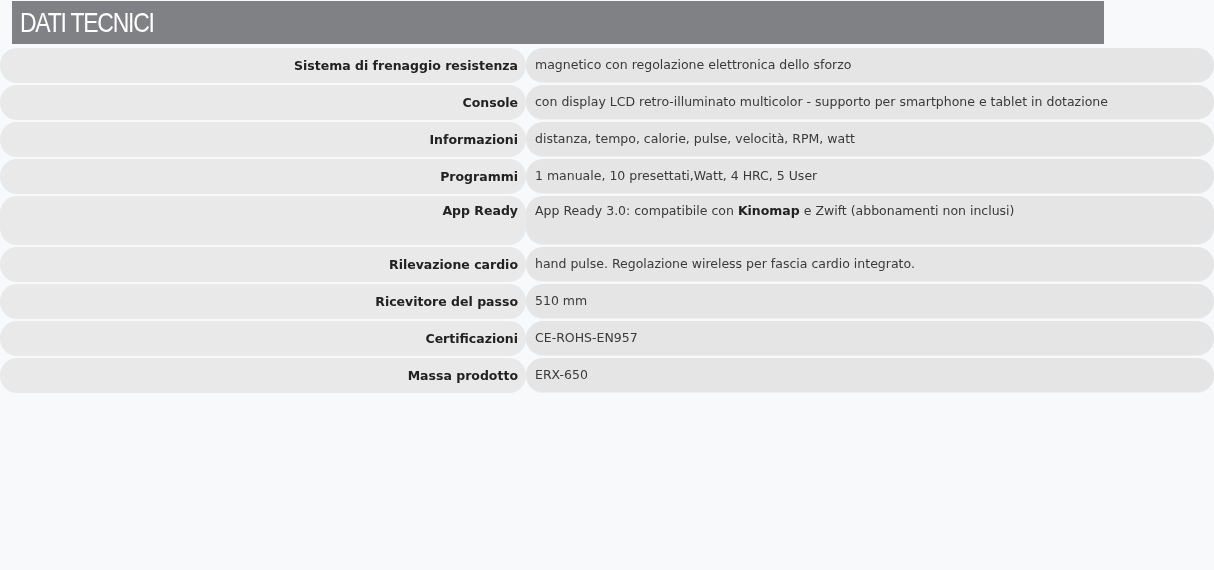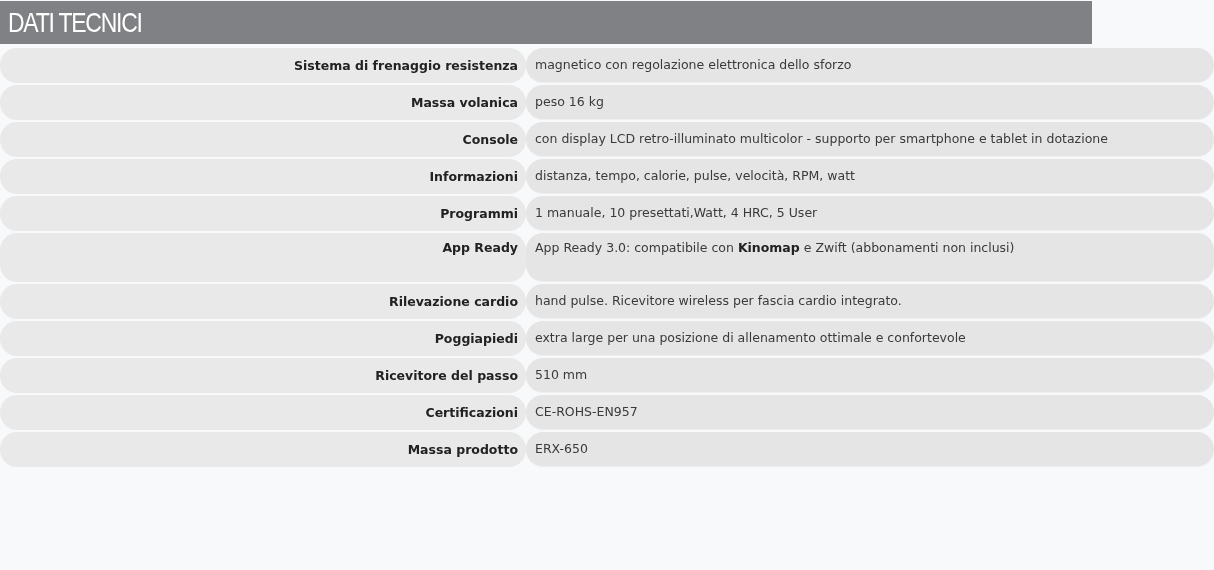--- a/index.html
+++ b/index.html
@@ -3,21 +3,21 @@
 <meta charset="utf-8">
 <style>
   html, body { margin: 0; padding: 0; }
   body {
     width: 1214px; height: 570px; overflow: hidden;
     background: #f8f9fa;
     font-family: "DejaVu Sans", sans-serif;
     color: #333;
   }
   .header {
-    position: absolute; left: 0; top: 1px; width: 1092px; height: 43px;
+    position: absolute; left: 12px; top: 1px; width: 1092px; height: 43px;
     background: #808184;
   }
   .header-title {
     position: absolute; left: 8px; top: 4px;
     font-family: "Liberation Sans", sans-serif;
     font-size: 28px; color: #ffffff; letter-spacing: -1.5px;
     transform: scaleX(0.82); transform-origin: left center;
     line-height: 36px;
   }
   table.specs {
@@ -49,46 +49,38 @@
   <div class="header-title">DATI TECNICI</div>
 </div>
 
 <table class="specs">
   <tbody>
     <tr>
       <td class="label">Sistema di frenaggio resistenza</td>
       <td class="value">magnetico con regolazione elettronica dello sforzo</td>
     </tr>
     <tr>
-      <td class="label">Massa volanica</td>
-      <td class="value">peso 16 kg</td>
-    </tr>
-    <tr>
       <td class="label">Console</td>
       <td class="value">con display LCD retro-illuminato multicolor - supporto per smartphone e tablet in dotazione</td>
     </tr>
     <tr>
       <td class="label">Informazioni</td>
       <td class="value">distanza, tempo, calorie, pulse, velocità, RPM, watt</td>
     </tr>
     <tr>
       <td class="label">Programmi</td>
       <td class="value">1 manuale, 10 presettati,Watt, 4 HRC, 5 User</td>
     </tr>
     <tr class="tall">
       <td class="label">App Ready</td>
       <td class="value"><span>App Ready 3.0: compatibile con </span><span class="strong">Kinomap</span><span> e Zwift (abbonamenti non inclusi)</span></td>
     </tr>
     <tr>
       <td class="label">Rilevazione cardio</td>
-      <td class="value">hand pulse. Ricevitore wireless per fascia cardio integrato.</td>
-    </tr>
-    <tr>
-      <td class="label">Poggiapiedi</td>
-      <td class="value">extra large per una posizione di allenamento ottimale e confortevole</td>
+      <td class="value">hand pulse. Regolazione wireless per fascia cardio integrato.</td>
     </tr>
     <tr>
       <td class="label">Ricevitore del passo</td>
       <td class="value">510 mm</td>
     </tr>
     <tr>
       <td class="label">Certificazioni</td>
       <td class="value">CE-ROHS-EN957</td>
     </tr>
     <tr>

